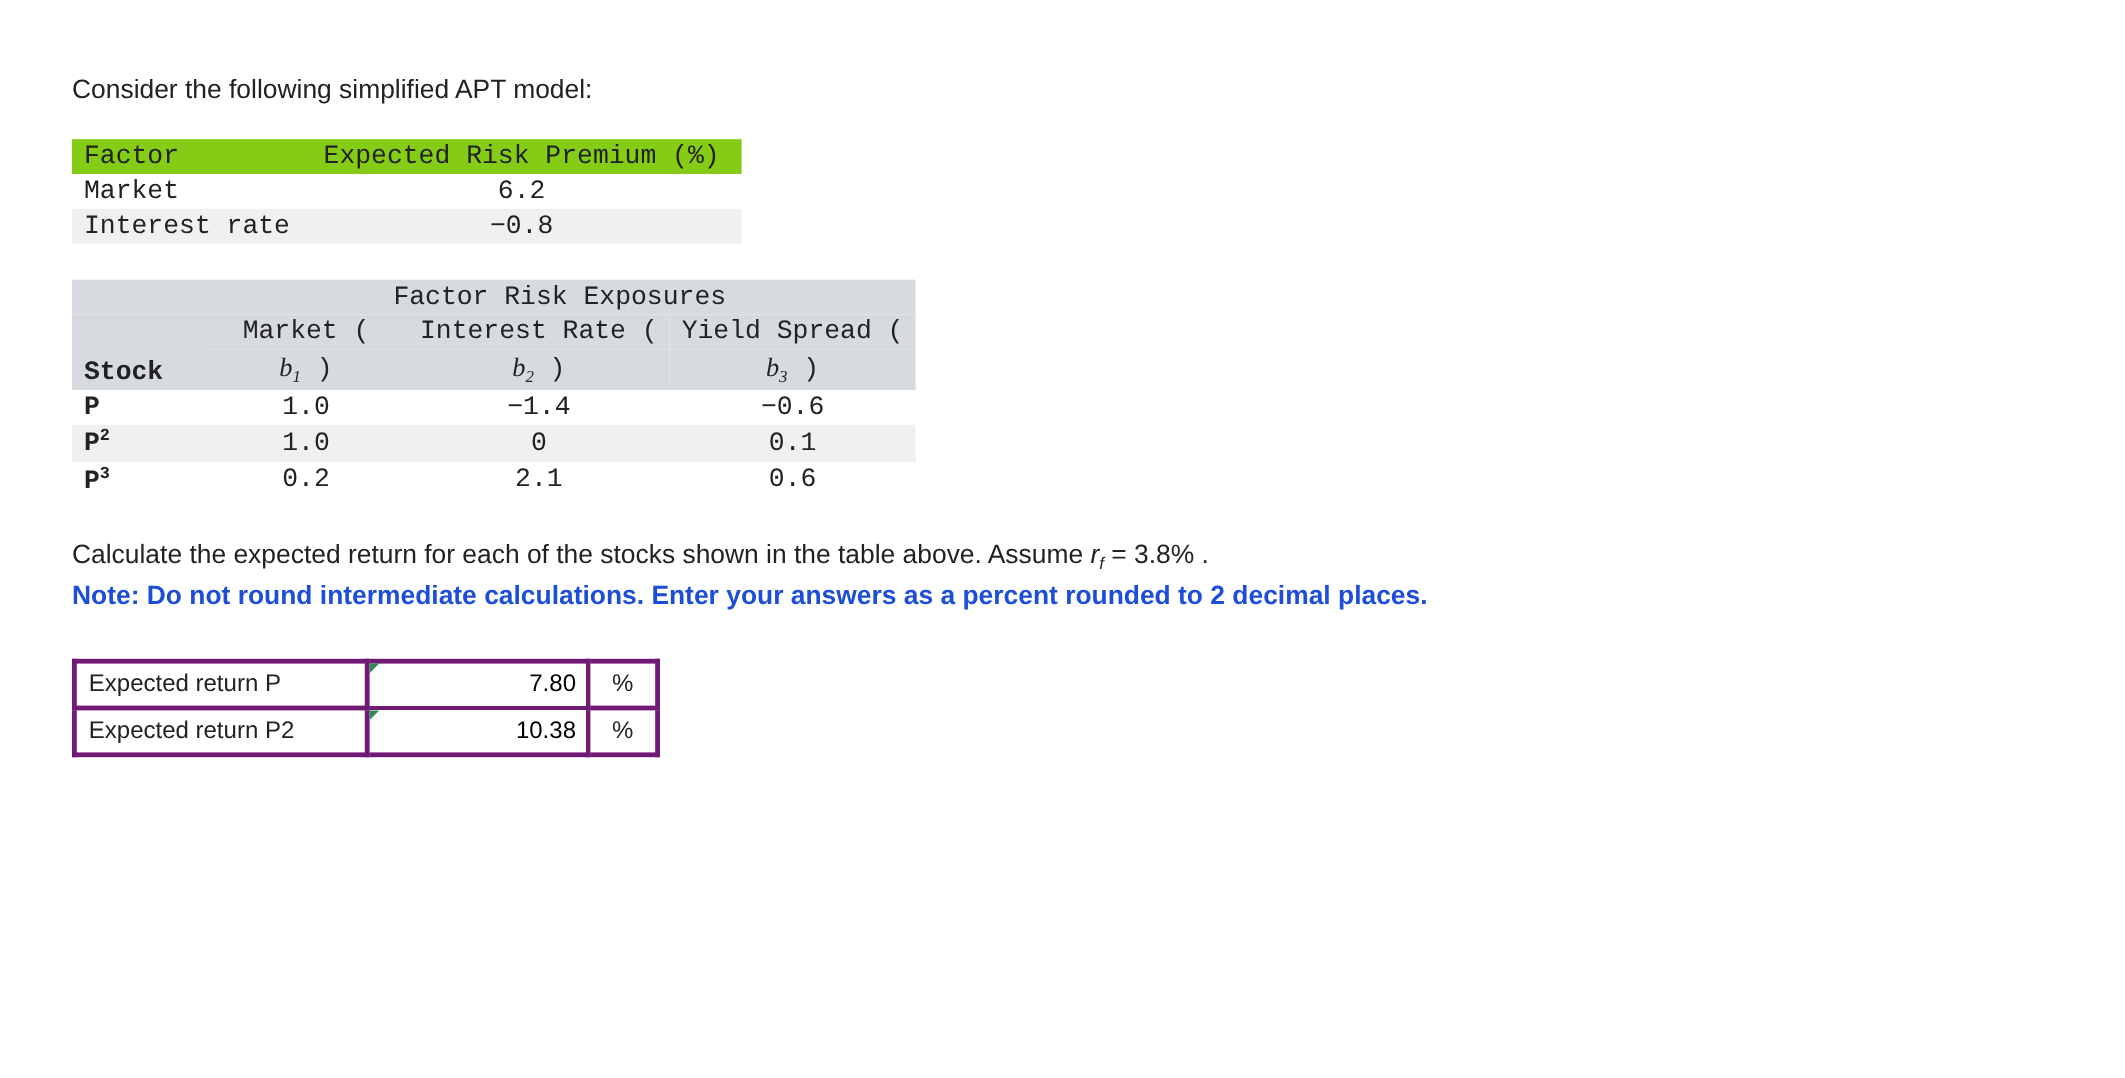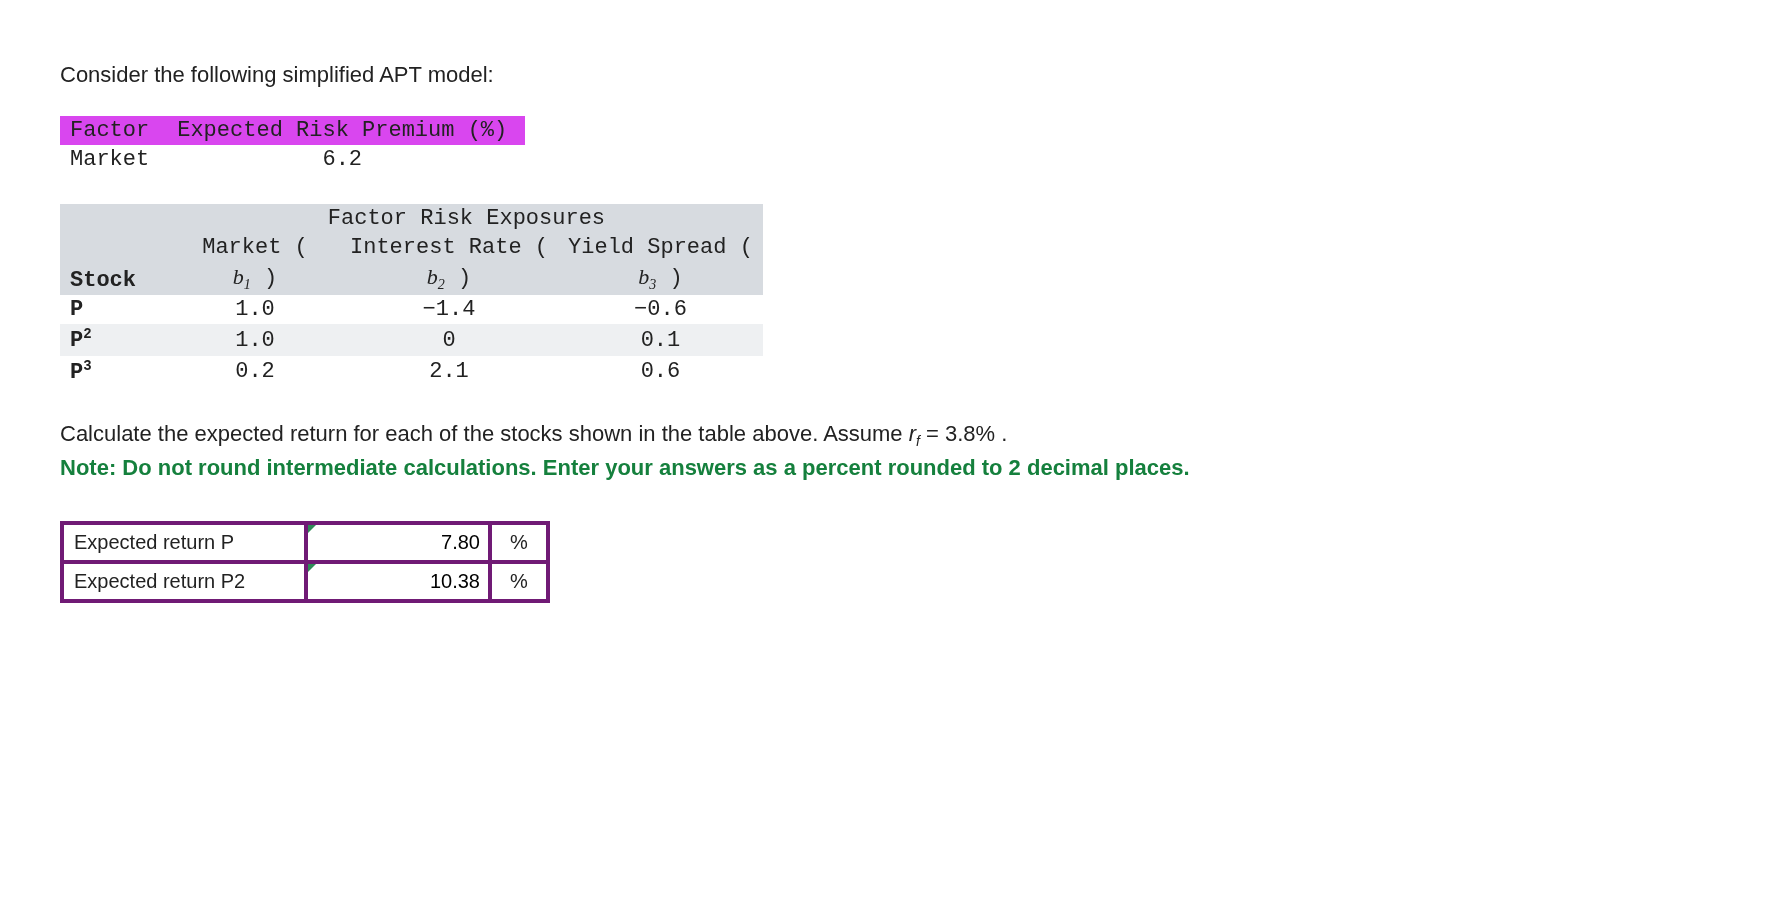--- a/index.html
+++ b/index.html
@@ -22,21 +22,21 @@
   .tbl1 {
     border-collapse: collapse;
     margin-bottom: 30px;
   }
   .tbl1 th, .tbl1 td {
     padding: 2px 18px 2px 10px;
     text-align: left;
     font-weight: normal;
   }
   .tbl1 .hdr {
-    background: #d946ef;
+    background: #84cc16;
   }
   .tbl1 .alt {
     background: #eef0f2;
   }
   .tbl1 td.c2 {
     text-align: center;
     min-width: 320px;
   }
   
   .tbl2 {
@@ -63,21 +63,21 @@
     min-width: 150px;
   }
   .it { font-style: italic; font-family: 'Times New Roman', serif; }
   .sub { font-size: 14px; vertical-align: sub; }
   .sup { font-size: 14px; vertical-align: super; }
   
   .qtext {
     margin-bottom: 6px;
   }
   .note {
-    color: #15803d;
+    color: #1d4ed8;
     font-weight: bold;
     margin-bottom: 40px;
   }
   .mathvar {
     font-family: Liberation Sans, sans-serif;
     font-style: italic;
   }
   
   .ans {
     border-collapse: collapse;
@@ -130,20 +130,24 @@
 <table class="tbl1 mono">
   <tbody>
       <tr class="hdr">
     <td>Factor</td>
     <td class="c2">Expected Risk Premium (%)</td>
   </tr>
   <tr>
     <td>Market</td>
     <td class="c2">6.2</td>
   </tr>
+  <tr class="alt">
+    <td>Interest rate</td>
+    <td class="c2">−0.8</td>
+  </tr>
 </tbody>
   </table>
 
 <table class="tbl2 mono">
   <tbody>
       <tr class="hdr">
     <td class="stock"></td>
     <td class="col" colspan="3">Factor Risk Exposures</td>
   </tr>
   <tr class="hdr">

